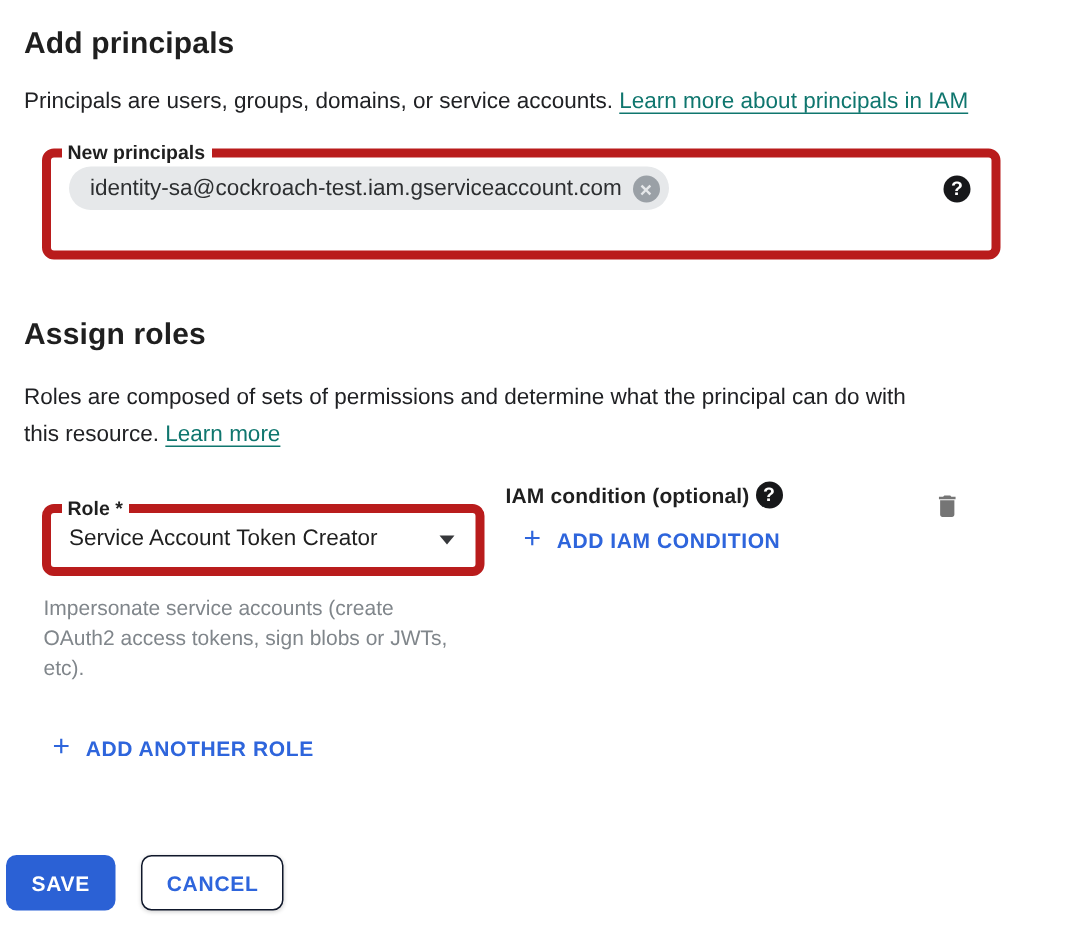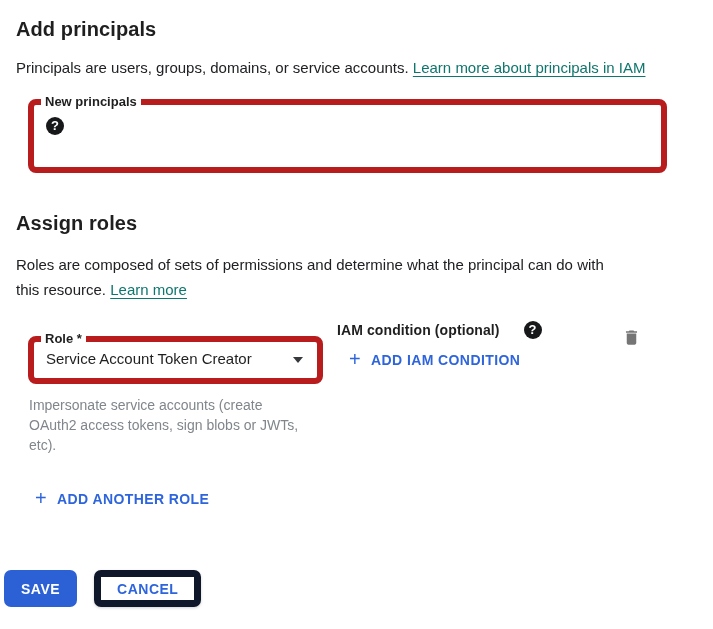--- a/index.html
+++ b/index.html
@@ -140,21 +140,21 @@
     padding-left: 13px;
     font-size: 14px;
     line-height: 20px;
     color: #80868b;
     width: 290px;
   }
   .iam-col { margin-left: 24px; flex: none; }
   .iam-label-row {
     display: flex;
     align-items: center;
-    gap: 24px;
+    gap: 4px;
     margin-top: 4px;
   }
   .iam-label { font-size: 14px; font-weight: 700; color: #1f1f1f; letter-spacing: 0.1px; }
   .text-button {
     display: inline-flex;
     align-items: center;
     gap: 10px;
     background: none;
     border: none;
     color: #2e65dc;
@@ -200,36 +200,40 @@
   }
   .btn-primary {
     background: #2b61d5;
     color: #ffffff;
     border: none;
     padding: 0 17px;
   }
   .btn-secondary {
     background: #ffffff;
     color: #2e65dc;
-    border: 7px solid #0f172a;
+    border: 1px solid #0f172a;
     padding: 0 16px;
     margin-left: 17px;
     box-shadow: 0 1px 3px rgba(0,0,0,0.18);
   }
 </style>
 </head>
 <body>
 
 <h1>Add principals</h1>
 
 <p class="intro"><span>Principals are users, groups, domains, or service accounts. </span><a class="link">Learn more about principals in IAM</a></p>
 
 <fieldset class="outlined principals-field">
   <legend>New principals</legend>
   <div class="principals-inner">
+    <span class="chip">
+      <span class="chip-label">identity-sa@cockroach-test.iam.gserviceaccount.com</span>
+      <span class="chip-remove">×</span>
+    </span>
     <span class="help-icon">?</span>
   </div>
 </fieldset>
 
 <h2 class="assign-roles-title">Assign roles</h2>
 
 <p class="roles-desc"><span>Roles are composed of sets of permissions and determine what the principal can do with this resource. </span><a class="link">Learn more</a></p>
 
 <div class="role-row">
   <div class="role-col">

